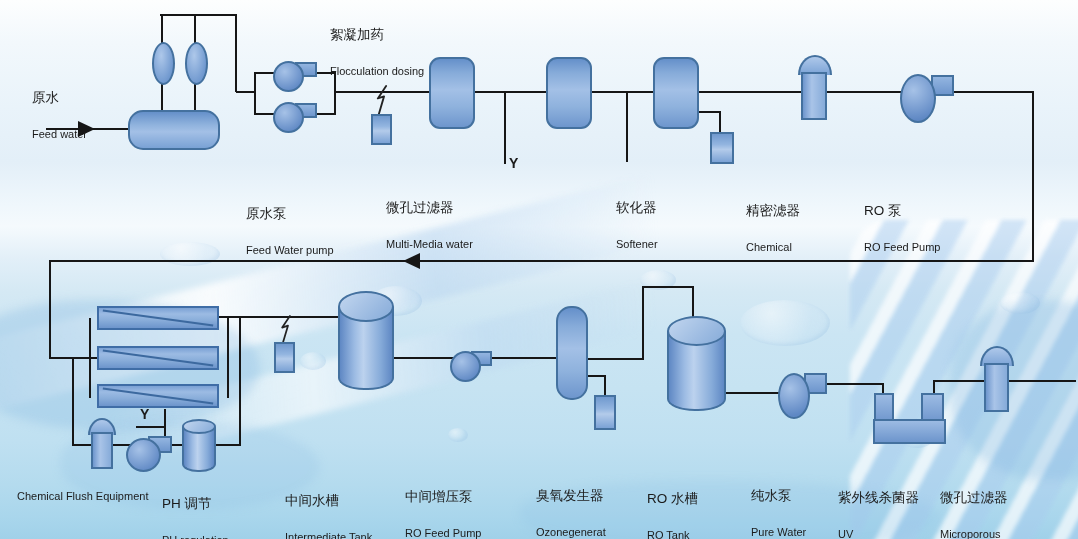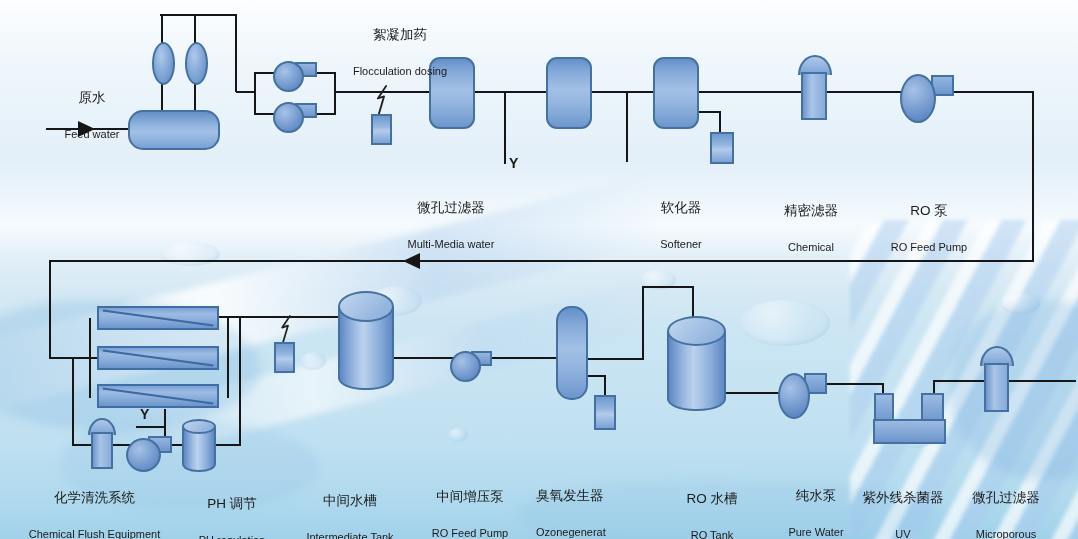--- a/index.html
+++ b/index.html
@@ -45,21 +45,21 @@
     background:linear-gradient(180deg,#7ba1d4 0%,#9cbbe3 30%,#8aaeda 60%,#6d95cc 100%);}
   .memline{position:absolute;left:0;top:0;width:100%;height:100%;}
   .cyl{}
   .cyl .top{position:absolute;left:0;top:0;width:100%;border:2px solid #44719f;border-radius:50%;box-sizing:border-box;
     background:linear-gradient(135deg,#c2d6ef,#86abd9);z-index:2;}
   .cyl .body{position:absolute;left:0;bottom:0;width:100%;border:2px solid #44719f;border-top:none;box-sizing:border-box;
     background:linear-gradient(90deg,#5f88c4,#9cbbe3 28%,#bcd2ee 45%,#86abd9 78%,#5f88c4);z-index:1;}
   .uvrect{border:2px solid #44719f;background:linear-gradient(180deg,#9cbbe3,#6d95cc);}
   .bolt{z-index:2;}
 
-  .lab{position:absolute;z-index:3;text-align:center;line-height:1.3;white-space:pre-line;}
+  .lab{position:absolute;z-index:3;line-height:1.3;white-space:pre-line;}
   .lab .zh{display:block;font-size:13.5px;}
   .lab .en{display:block;font-size:11px;}
   .lab.left{text-align:left;}
   .ylab{position:absolute;z-index:3;font-size:14px;font-weight:bold;}
 </style>
 </head>
 <body>
 
 <div class="stage">
 
@@ -206,39 +206,42 @@
 
   <div class="lab" style="left:32px;top:68px;width:120px;">
     <span class="zh">原水</span>
     <span class="en">Feed water</span>
   </div>
   <div class="lab" style="left:330px;top:5px;width:140px;">
     <span class="zh">絮凝加药</span>
     <span class="en">Flocculation dosing</span>
   </div>
 
+  <div class="lab" style="left:246px;top:184px;width:130px;">
+    <span class="zh">原水泵</span>
+    <span class="en">Feed Water pump</span>
+  </div>
   <div class="lab" style="left:386px;top:178px;width:130px;">
     <span class="zh">微孔过滤器</span>
     <span class="en">Multi-Media water</span>
   </div>
   <div class="lab" style="left:616px;top:178px;width:130px;">
     <span class="zh">软化器</span>
     <span class="en">Softener</span>
   </div>
   <div class="lab" style="left:746px;top:181px;width:130px;">
     <span class="zh">精密滤器</span>
     <span class="en">Chemical</span>
   </div>
   <div class="lab" style="left:864px;top:181px;width:130px;">
     <span class="zh">RO 泵</span>
     <span class="en">RO Feed Pump</span>
   </div>
 
   <div class="lab" style="left:17px;top:468px;width:155px;">
-    <span class="zh">化学清洗系统</span>
     <span class="en">Chemical Flush Equipment</span>
   </div>
   <div class="lab" style="left:162px;top:474px;width:140px;">
     <span class="zh">PH 调节</span>
     <span class="en">PH regulation</span>
   </div>
   <div class="lab" style="left:285px;top:471px;width:130px;">
     <span class="zh">中间水槽</span>
     <span class="en">Intermediate Tank</span>
   </div>

